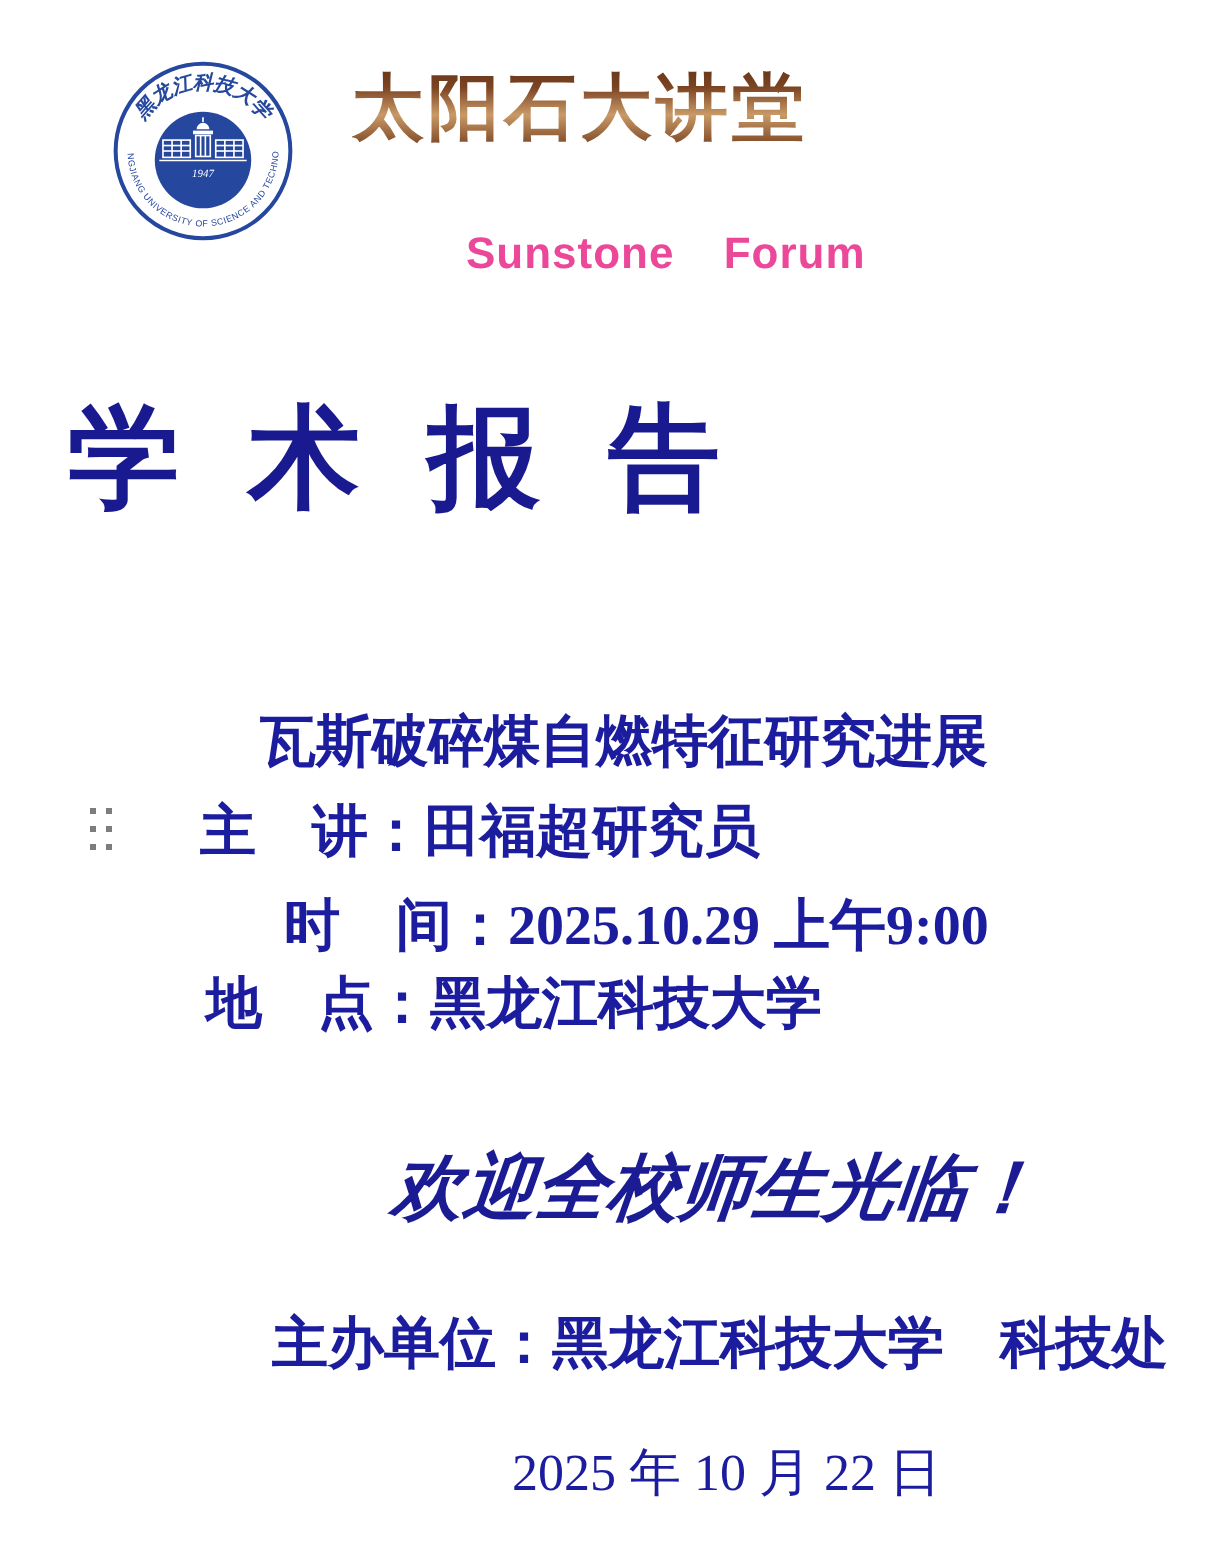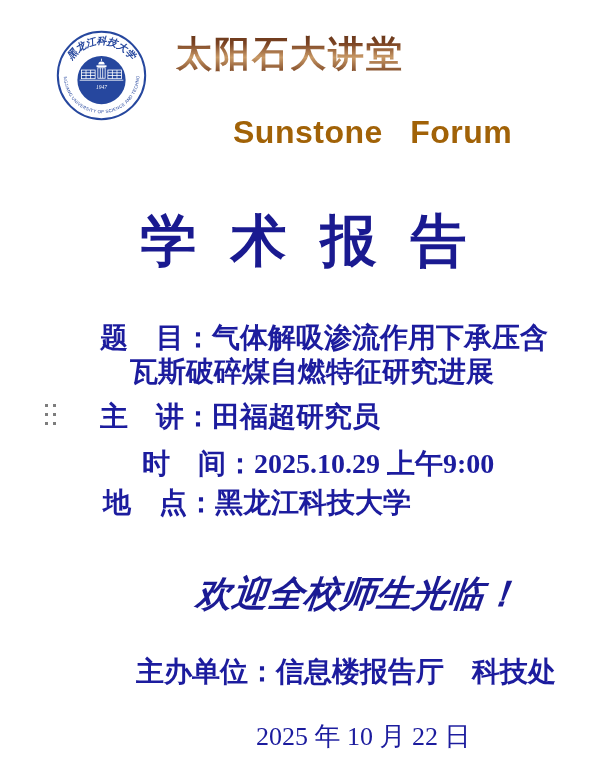--- a/index.html
+++ b/index.html
@@ -18,28 +18,28 @@
   }
   @supports ((-webkit-background-clip: text) or (background-clip: text)) {
     .brand-zh {
       background:linear-gradient(180deg,#5f3116 0%,#7c4423 28%,#c99a67 56%,#8a5530 82%,#5f3318 100%);
       -webkit-background-clip:text; background-clip:text; color:transparent;
     }
   }
   .brand-en {
     position:absolute; left:233px; top:114px;
     font-family:"Liberation Sans","DejaVu Sans",sans-serif;
-    font-size:32px; font-weight:700; color:#a16207;
+    font-size:22px; font-weight:700; color:#ec4899;
     letter-spacing:0.5px; word-spacing:18px; white-space:nowrap;
   }
 
   
   .heading {
-    position:absolute; left:0; right:0; top:192px; margin:12px;
-    text-align:center; font-size:56px; font-weight:700; color:#1a1a90;
+    position:absolute; left:0; right:0; top:192px; margin:0;
+    text-align:left; font-size:56px; font-weight:700; color:#1a1a90;
     letter-spacing:34px; padding-left:34px; white-space:nowrap;
   }
 
   
   .info-line {
     position:absolute; font-size:28px; font-weight:700; color:#1c1c9e;
     white-space:nowrap; line-height:1.15;
   }
   .info-topic1  { left:100px; top:322px; }
   .info-topic2  { left:130px; top:356px; }
@@ -119,29 +119,28 @@
 
   <div class="grip">
     <i></i>
       <i></i>
       <i></i>
       <i></i>
       <i></i>
       <i></i>
   </div>
 
-  <div class="info-line info-topic1"><span>题　目：</span><span>气体解吸渗流作用下承压含</span></div>
 
   <div class="info-line info-speaker"><span>主　讲：</span><span>田福超研究员</span></div>
 
   <div class="info-line info-topic2">瓦斯破碎煤自燃特征研究进展</div>
 
   <div class="info-line info-time"><span>时　间：</span><span>2025.10.29 上午9:00</span></div>
 
   <div class="info-line info-venue"><span>地　点：</span><span>黑龙江科技大学</span></div>
 
   <div class="welcome">欢迎全校师生光临！</div>
 
-  <div class="organizer">主办单位：信息楼报告厅　科技处</div>
+  <div class="organizer">主办单位：黑龙江科技大学　科技处</div>
 
   <div class="date-line">2025 年 10 月 22 日</div>
 
 </div>
 
 </body></html>

